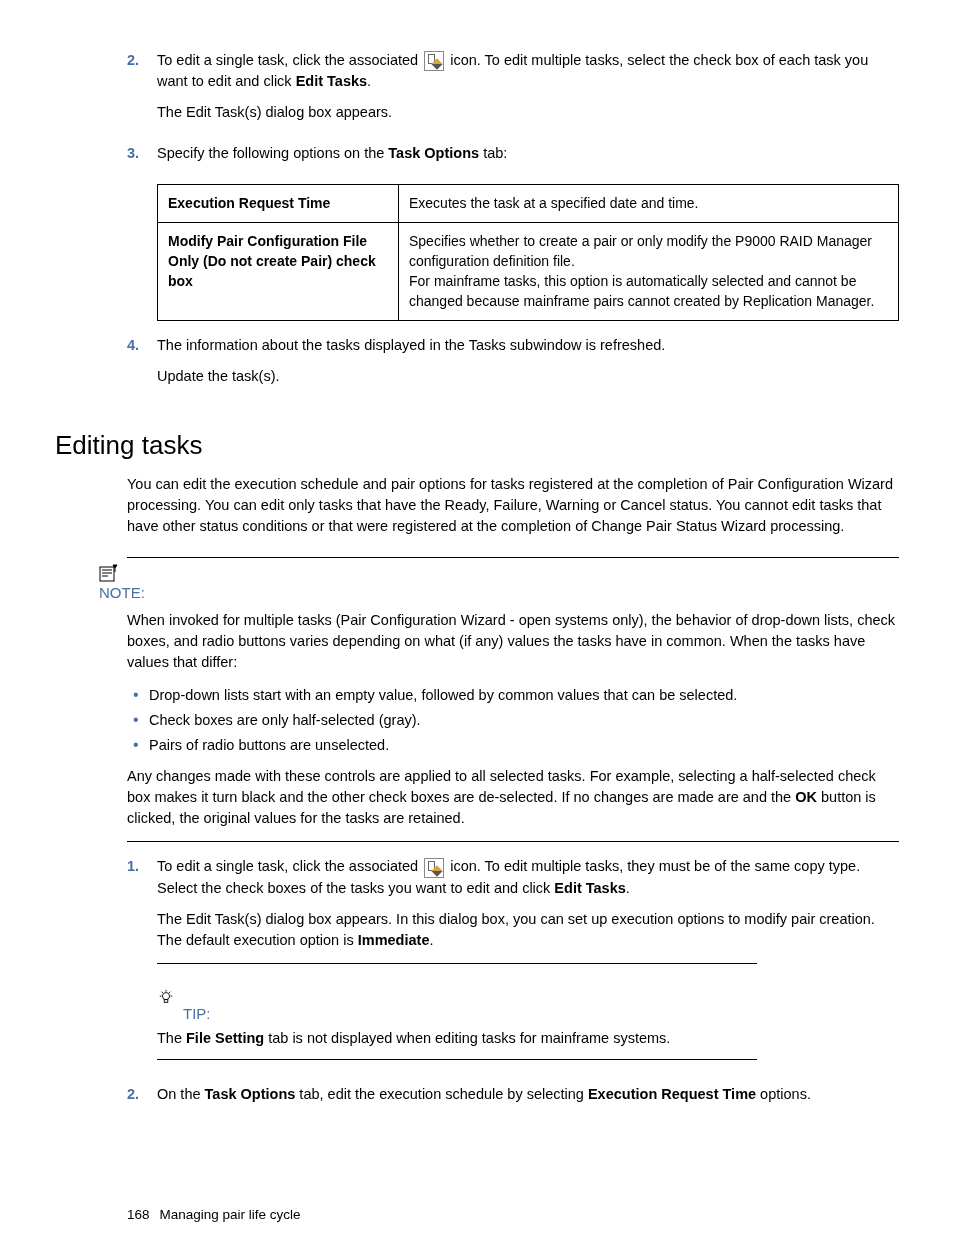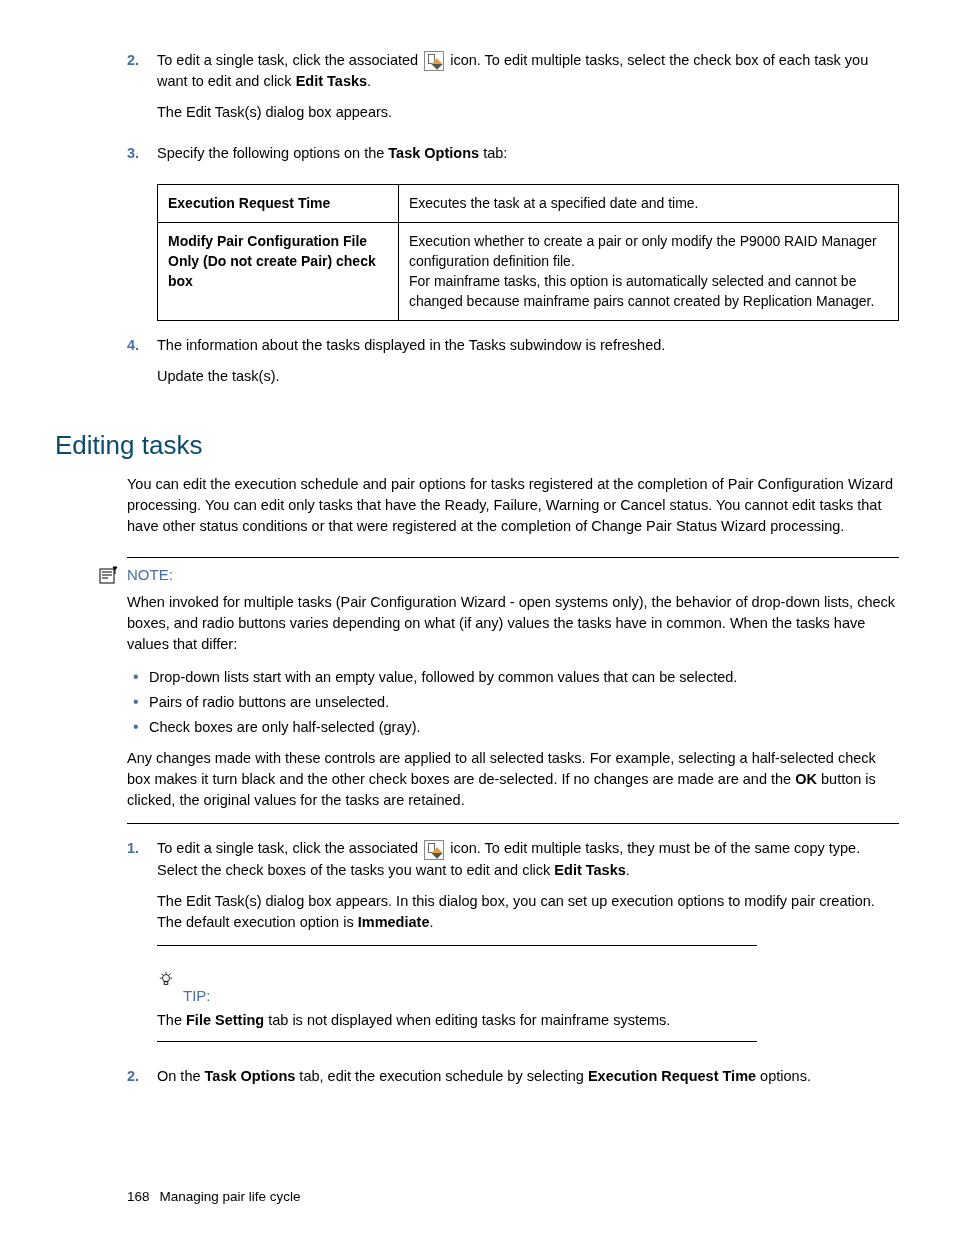--- a/index.html
+++ b/index.html
@@ -80,38 +80,38 @@
     font-size: 14px;
   }
   table.opt-table td.header-cell {
     font-weight: bold;
     width: 220px;
   }
   h2.section-heading {
     font-family: "Helvetica Neue", Helvetica, Arial, sans-serif;
     font-size: 26px;
     font-weight: 300;
-    color: #0c4a6e;
+    color: #000000;
     margin: 30px 0 10px 0;
   }
   .body-para {
     margin: 0 0 12px 0;
   }
   .note-block {
     margin: 20px 0 14px 0;
   }
   .note-rule {
     border: none;
     border-top: 1.5px solid #000;
     margin: 6px 0;
   }
   .note-label-row {
     display: flex;
-    align-items: center;
     margin: 6px 0 6px -28px;
+    flex-direction: column;
   }
   .note-icon {
     width: 20px;
     height: 18px;
     margin-right: 8px;
     flex-shrink: 0;
   }
   .note-label {
     color: #4a6fa5;
     font-size: 15px;
@@ -195,21 +195,21 @@
 
   <table class="opt-table">
     <tbody>
         <tr>
       <td class="header-cell">Execution Request Time</td>
       <td>Executes the task at a specified date and time.</td>
     </tr>
     <tr>
       <td class="header-cell">Modify Pair Configuration File Only (Do not create Pair) check box</td>
       <td>
-        <div>Execution whether to create a pair or only modify the P9000 RAID Manager configuration definition file.</div>
+        <div>Specifies whether to create a pair or only modify the P9000 RAID Manager configuration definition file.</div>
         <div>For mainframe tasks, this option is automatically selected and cannot be changed because mainframe pairs cannot created by Replication Manager.</div>
       </td>
     </tr>
   </tbody>
     </table>
 
   <ol class="num-list">
     <li>
       <span class="num-marker">4.</span>
       <div class="num-body">
@@ -231,22 +231,22 @@
       <svg class="note-icon" viewBox="0 0 20 18">
         <rect x="1" y="3" width="14" height="14" fill="none" stroke="#000" stroke-width="1"></rect>
         <path d="M3 6 h10 M3 9 h10 M3 12 h6" stroke="#000" stroke-width="1"></path>
         <path d="M14 1 l4 0 l-2 3 z M16 4 v4" stroke="#000" stroke-width="1" fill="#000"></path>
       </svg>
       <span class="note-label">NOTE:</span>
     </div>
     <p class="body-para">When invoked for multiple tasks (Pair Configuration Wizard - open systems only), the behavior of drop-down lists, check boxes, and radio buttons varies depending on what (if any) values the tasks have in common. When the tasks have values that differ:</p>
     <ul class="bullet">
       <li>Drop-down lists start with an empty value, followed by common values that can be selected.</li>
+      <li>Check boxes are only half-selected (gray).</li>
       <li>Pairs of radio buttons are unselected.</li>
-      <li>Check boxes are only half-selected (gray).</li>
     </ul>
     <p class="body-para">
       <span>Any changes made with these controls are applied to all selected tasks. For example, selecting a half-selected check box makes it turn black and the other check boxes are de-selected. If no changes are made are and the </span><b>OK</b><span> button is clicked, the original values for the tasks are retained.</span>
     </p>
     <hr class="note-rule">
   </div>
 
 
   <ol class="num-list">
     <li>

